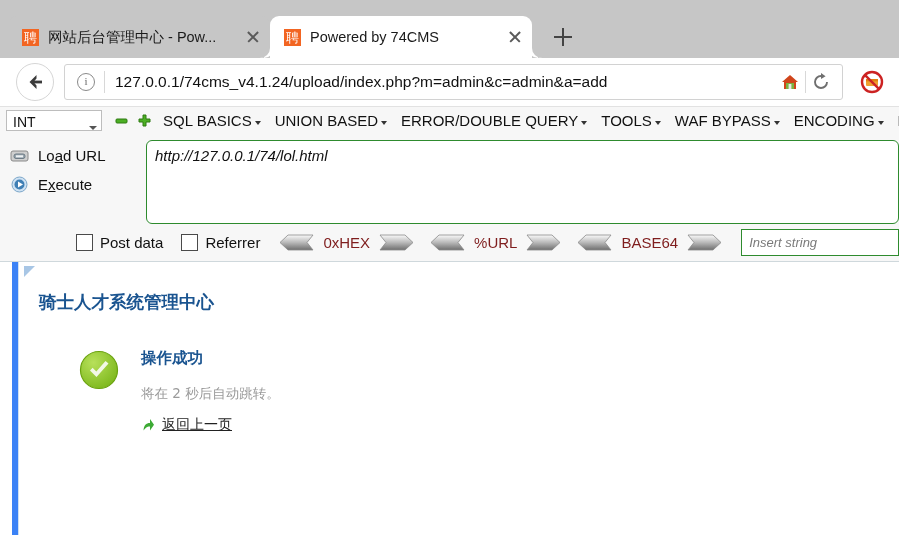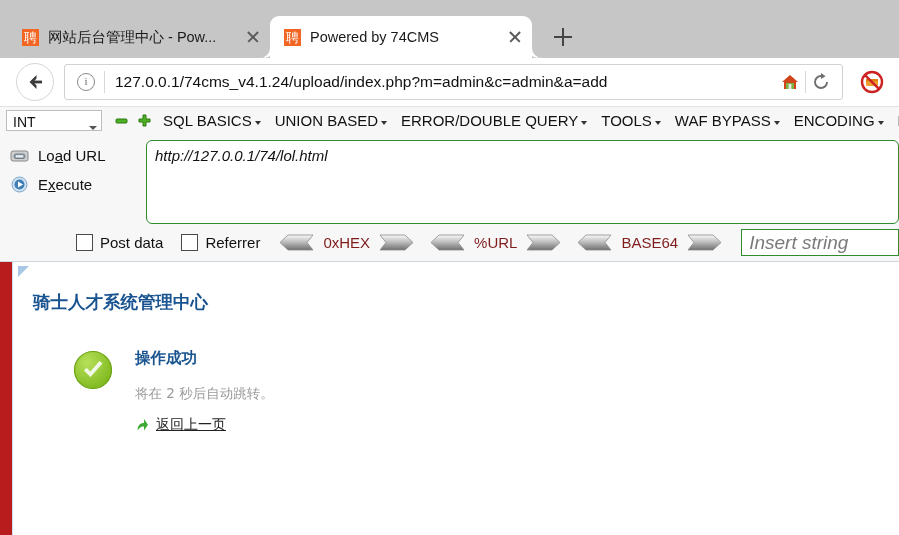--- a/index.html
+++ b/index.html
@@ -359,40 +359,41 @@
   }
   .arrow-l, .arrow-r {
     width: 36px; height: 17px;
     flex: 0 0 auto;
   }
   .hb-insert {
     flex: 1 1 auto;
     height: 27px;
     border: 1.5px solid #2e8b2e;
     background: #fff;
-    font-size: 19px;
+    font-size: 13px;
     color: #7a7a7a;
     font-style: italic;
     display: flex;
     align-items: center;
     padding-left: 7px;
     box-sizing: border-box;
     margin-left: 4px;
     overflow: hidden;
     white-space: nowrap;
   }
 
   
   .page {
     flex: 1 1 auto;
-    background: #b91c1c;
+    background: #3b82f6;
     position: relative;
     overflow: hidden;
-    padding-left: 12px;
-    box-sizing: border-box;
+    padding-left: 6px;
+    box-sizing: border-box;
+    margin-left: 12px;
   }
   .page-inner {
     border-left: 1px solid #cfe0f2;
     height: 100%;
     box-sizing: border-box;
     position: relative;
     background: #fff;
   }
   .corner-tri {
     position: absolute;

